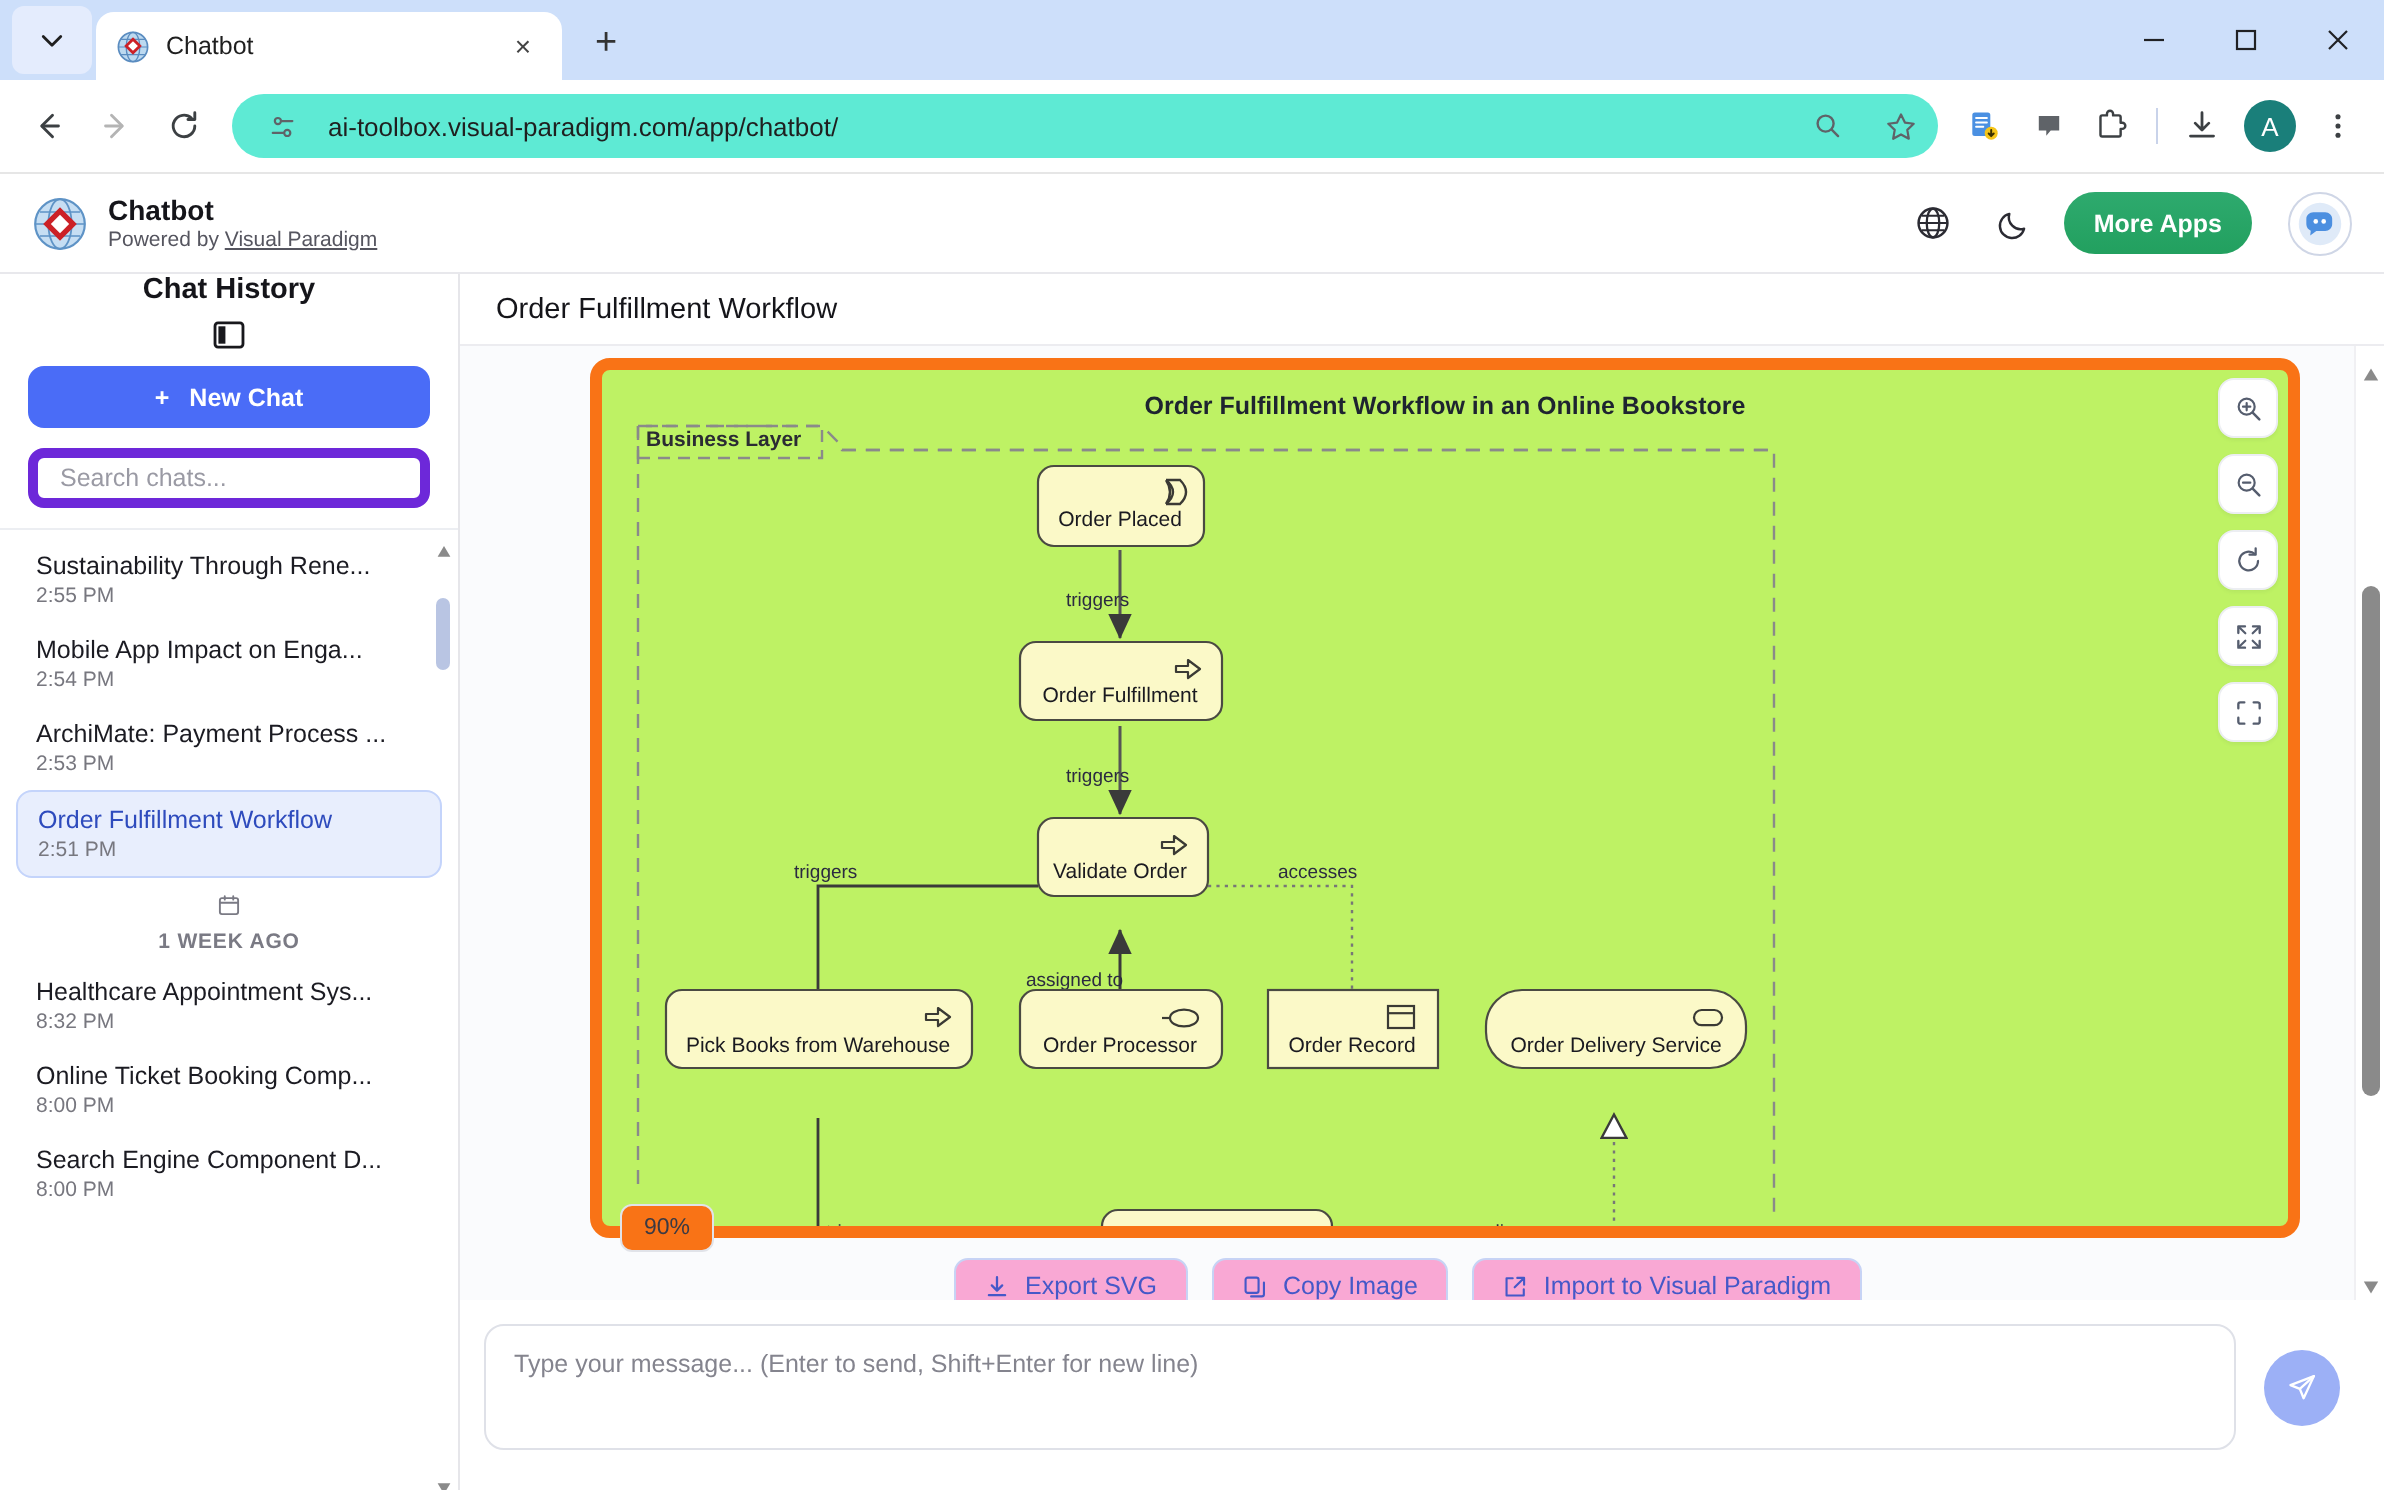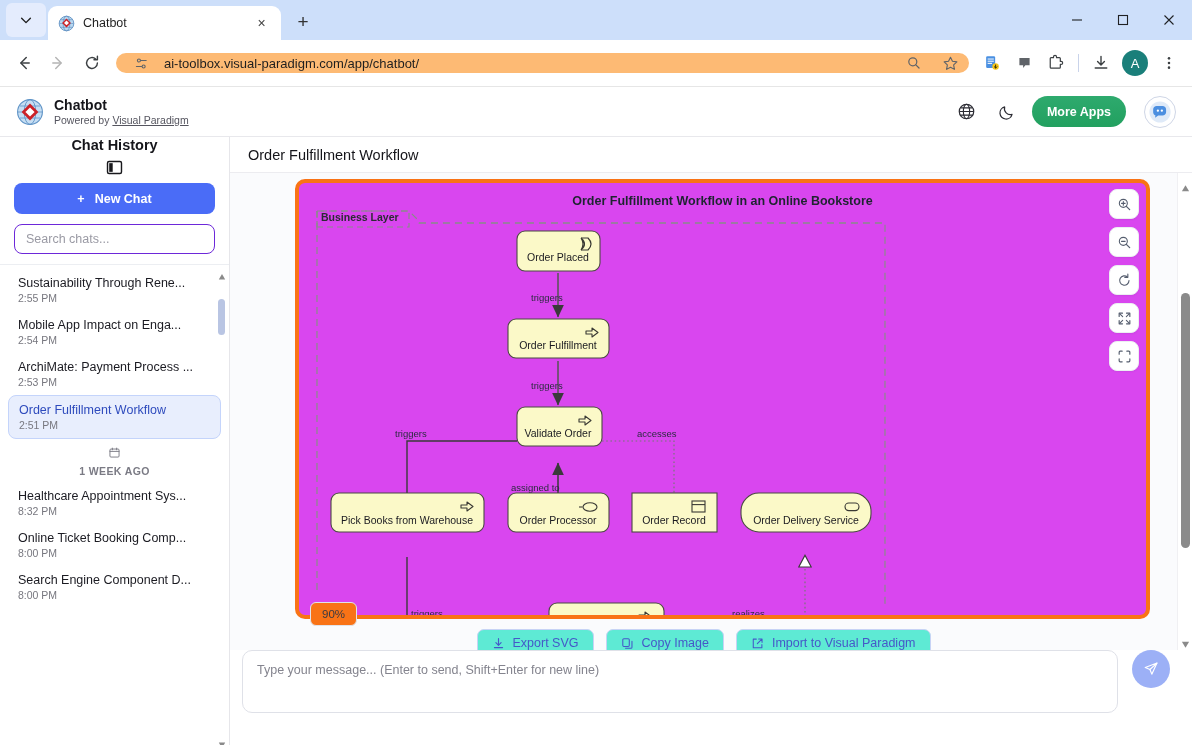--- a/index.html
+++ b/index.html
@@ -56,21 +56,21 @@
     display: flex; align-items: center; padding: 0 8px; gap: 2px;
     border-bottom: 1px solid #e6e6e6;
   }
   .nav-btn {
     width: 32px; height: 32px; display: flex; align-items: center;
     justify-content: center; border-radius: 50%; cursor: pointer;
     color: #3c4043;
   }
   .nav-btn.disabled { color: #b4b4b4; }
   .omnibox {
-    flex: 1; height: 20px; margin: 0 6px; background: #fdba74;
+    flex: 1; height: 32px; margin: 0 6px; background: #5eead4;
     border-radius: 16px; display: flex; align-items: center;
     padding: 0 6px 0 12px; gap: 10px; cursor: text;
   }
   .omnibox-url {
     flex: 1; font-size: 13px; color: #1f1f1f;
     white-space: nowrap; overflow: hidden;
   }
   .omni-icon { width: 26px; height: 26px; display:flex;
     align-items:center; justify-content:center; cursor:pointer; color:#5f6368;}
   .tb-icon {
@@ -130,21 +130,21 @@
   .sb-toggle { width:20px;height:20px;display:flex;align-items:center;
     justify-content:center;cursor:pointer; }
   .sb-top { padding: 6px 14px 10px; border-bottom: 1px solid #eceef2; }
   .new-chat-btn {
     width: 100%; height: 31px; border-radius: 8px; border: none;
     background: #4a6cf7; color: #fff; font-size: 12.5px; font-weight: 700;
     display: flex; align-items: center; justify-content: center; gap: 10px;
     cursor: pointer; margin-bottom: 10px;
   }
   .search-box {
-    width: 100%; height: 30px; border: 1px solid #6d28d9; border-radius: 8px;
+    width: 100%; height: 30px; border: 5px solid #6d28d9; border-radius: 8px;
     padding: 0 11px; font-size: 12.5px; color: #15151a;
     font-family: "Liberation Sans", sans-serif; outline: none;
   }
   .search-box::placeholder { color: #9a9aa4; }
   .sb-list {
     flex: 1; overflow: hidden; position: relative; padding-top: 4px;
   }
   .chat-item {
     margin: 0 8px; padding: 7px 10px; border-radius: 8px; cursor: pointer;
   }
@@ -183,21 +183,21 @@
 
   .canvas-wrap {
     flex: 1; position: relative; background: #fafbfd;
     display: flex; min-height: 0;
   }
   .canvas-scrollarea {
     flex: 1; position: relative; overflow: hidden; padding: 8px 0 0 8px;
   }
   .diagram-card {
     position: absolute; left: 65px; top: 6px; width: 855px; height: 440px;
-    background: #d946ef; border: 4px solid #f97316; border-radius: 10px;
+    background: #bef264; border: 6px solid #f97316; border-radius: 10px;
     overflow: hidden;
   }
   .diagram-title {
     text-align: center; font-size: 12.5px; font-weight: 700;
     color: #1e2430; padding-top: 11px;
   }
   .diag-svg { position: absolute; left: 0; top: 0; }
 
   .zoom-badge {
     position: absolute; left: 80px; bottom: 24px; height: 24px;
@@ -205,21 +205,21 @@
     border-radius: 6px; font-size: 11.5px; color: #3a3a44;
     display: flex; align-items: center;
   }
 
   .action-bar {
     position: absolute; left: 0; right: 0; bottom: -7px;
     display: flex; justify-content: center; gap: 12px;
   }
   .action-btn {
     height: 28px; padding: 0 14px; border: 1px solid #c7d3f5;
-    border-radius: 7px; background: #5eead4; color: #4558c8;
+    border-radius: 7px; background: #f9a8d4; color: #4558c8;
     font-size: 12.5px; display: flex; align-items: center; gap: 8px;
     cursor: pointer; white-space: nowrap;
   }
 
   .zoom-tools {
     position: absolute; right: 38px; top: 16px;
     display: flex; flex-direction: column; gap: 8px; z-index: 5;
   }
   .zoom-tool {
     width: 30px; height: 30px; border-radius: 8px; background: #fff;
@@ -235,21 +235,21 @@
     position: absolute; left: 3px; width: 9px; height: 9px; cursor: pointer;
   }
   .ms-up { top: 6px; } .ms-dn { bottom: 6px; }
   .ms-thumb {
     position: absolute; left: 3px; top: 120px; width: 9px; height: 255px;
     background: #8a8a8a; border-radius: 5px; cursor: pointer;
   }
 
   
   .composer {
-    height: 95px; background: #fff; display: flex; 
+    height: 95px; background: #fff; display: flex; align-items: center;
     padding: 0 22px 8px 12px; gap: 14px;
   }
   .composer-box {
     flex: 1; height: 63px; border: 1px solid #dfe1e8; border-radius: 10px;
     padding: 12px 14px; font-size: 12.5px; color: #15151a;
     font-family: "Liberation Sans", sans-serif; resize: none; outline: none;
   }
   .composer-box::placeholder { color: #84848e; }
   .send-btn {
     width: 38px; height: 38px; flex: 0 0 38px; border-radius: 50%;

